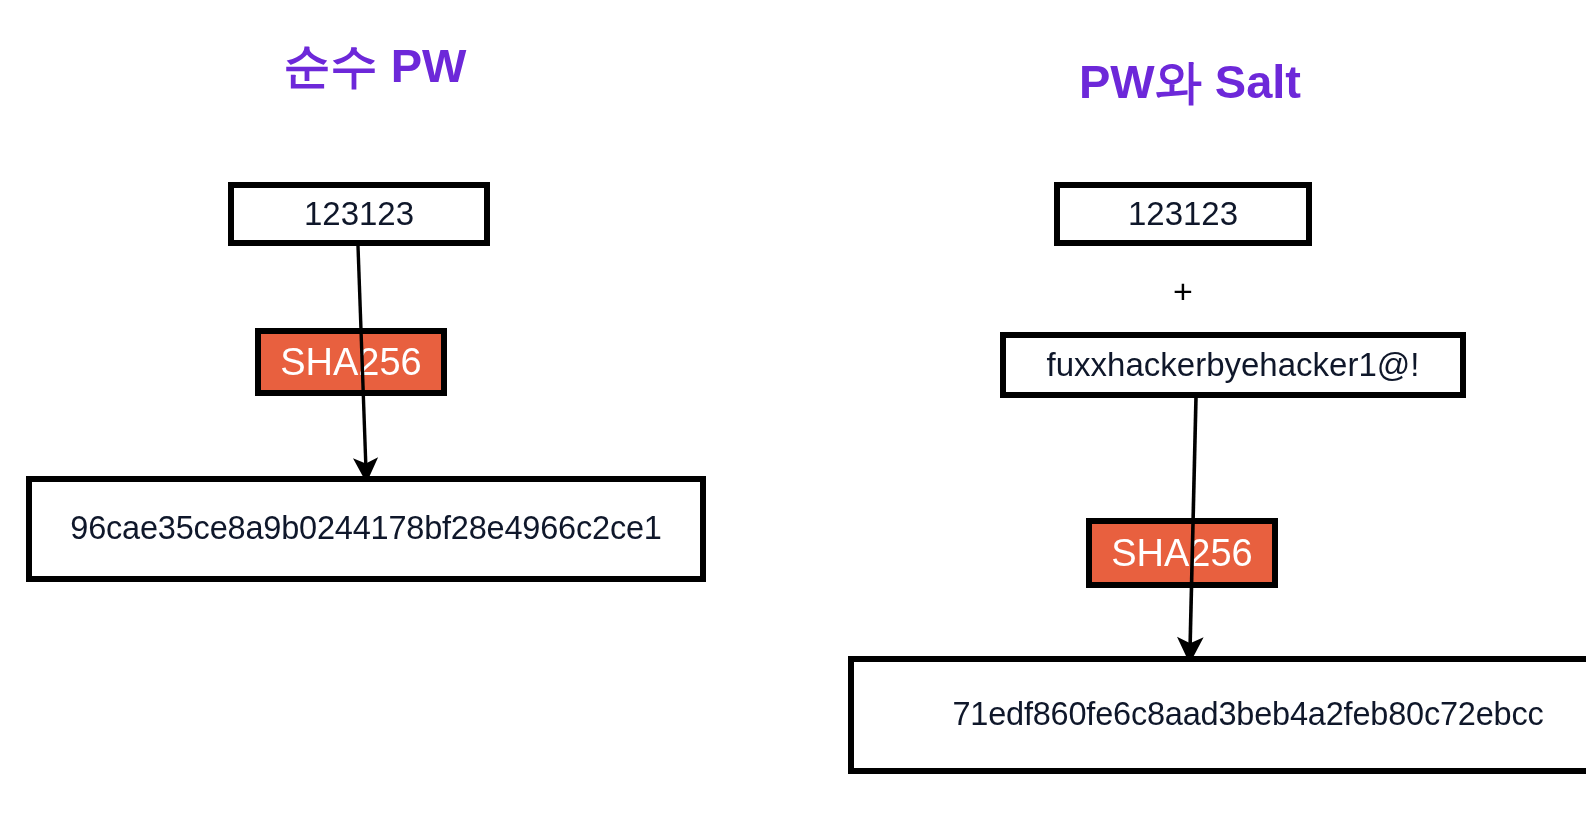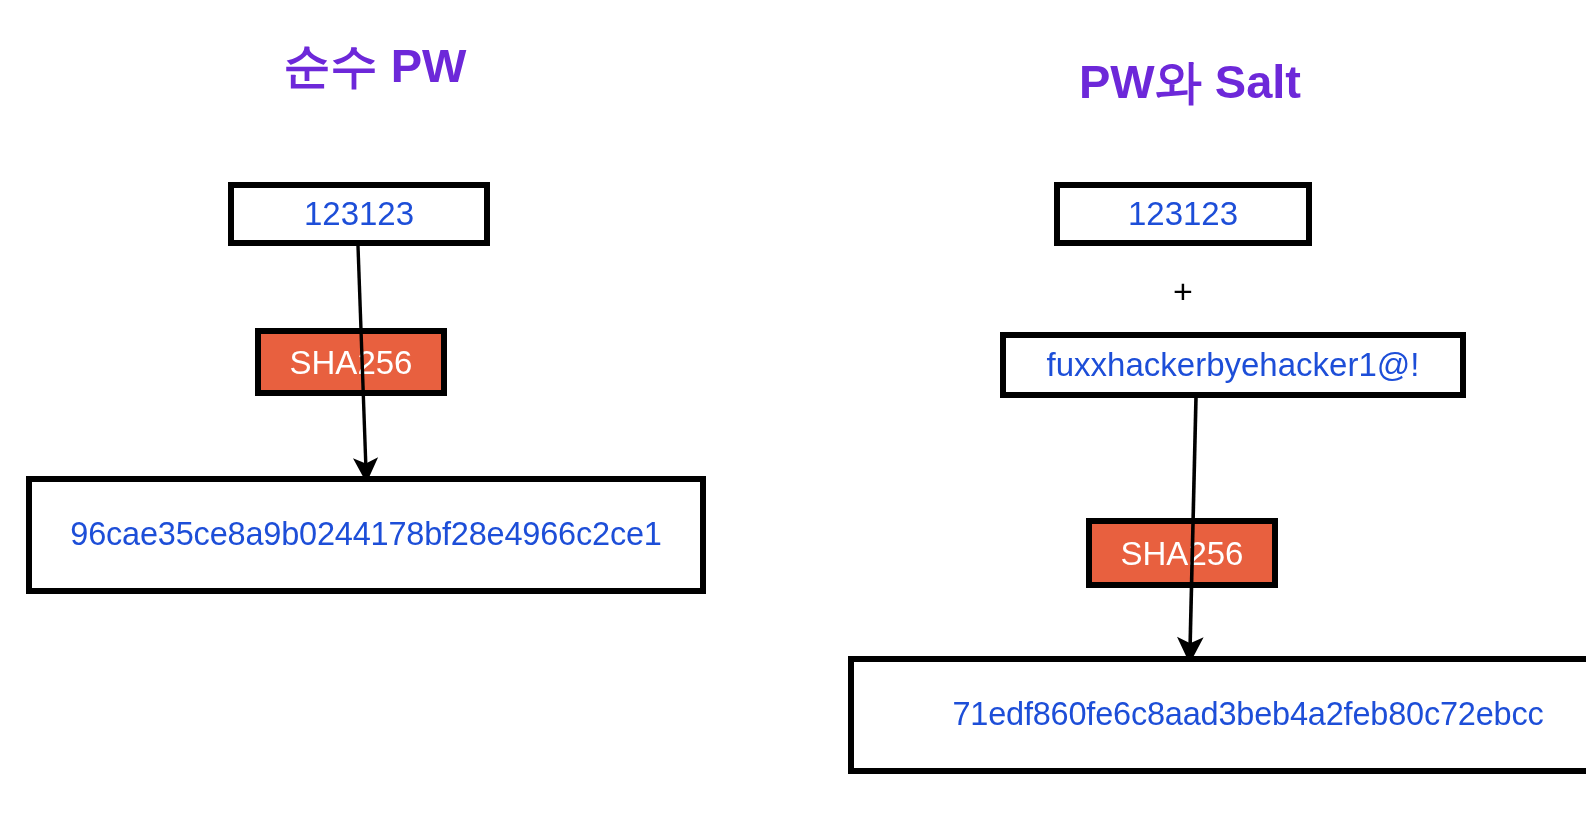--- a/index.html
+++ b/index.html
@@ -39,41 +39,41 @@
     background: #ffffff;
     display: flex;
     align-items: center;
     justify-content: center;
     text-align: center;
     z-index: 3;
   }
   .box-text {
     font-size: 33px;
     line-height: 1.18;
-    color: #1d4ed8;
+    color: #0f172a;
     white-space: nowrap;
   }
   .box-text.hash {
     font-size: 32.5px;
     line-height: 1.28;
     letter-spacing: -0.2px;
   }
 
   
   .op-box {
     box-sizing: border-box;
     border: 6px solid #000000;
     background: #E8603F;
     display: flex;
     align-items: center;
     justify-content: center;
     z-index: 1;              
   }
   .op-box-label {
-    font-size: 33px;
+    font-size: 38px;
     color: #ffffff;
     white-space: nowrap;
     line-height: 1;
   }
 
   
   .plus-sign {
     font-size: 34px;
     line-height: 1;
     color: #000000;
@@ -112,21 +112,21 @@
   <div class="abs col-title" style="left:155px; top:40px; width:440px;">순수 PW</div>
 
   <div class="abs box" style="left:228px; top:182px; width:262px; height:64px;">
     <span class="box-text">123123</span>
   </div>
 
   <div class="abs op-box" style="left:255px; top:328px; width:192px; height:68px;">
     <span class="op-box-label">SHA256</span>
   </div>
 
-  <div class="abs box" style="left:26px; top:476px; width:680px; height:118px;">
+  <div class="abs box" style="left:26px; top:476px; width:680px; height:106px;">
     <div style="display:flex; flex-direction:column; align-items:center;">
       <span class="box-text hash">96cae35ce8a9b0244178bf28e4966c2ce1</span>
     </div>
   </div>
 
   <div class="abs col-title" style="left:960px; top:40px; width:460px;margin-top:16px;">PW와 Salt</div>
 
   <div class="abs box" style="left:1054px; top:182px; width:258px; height:64px;">
     <span class="box-text">123123</span>
   </div>

